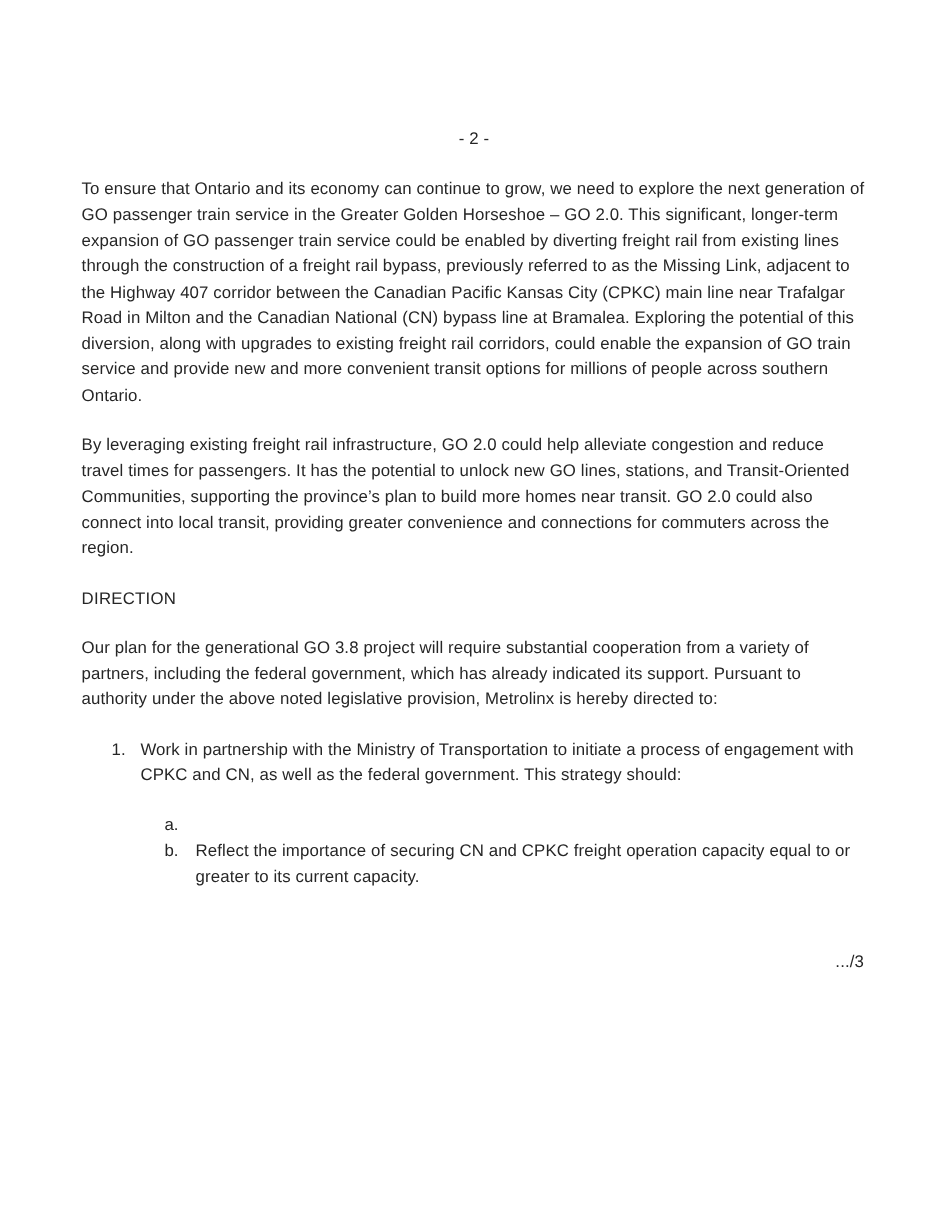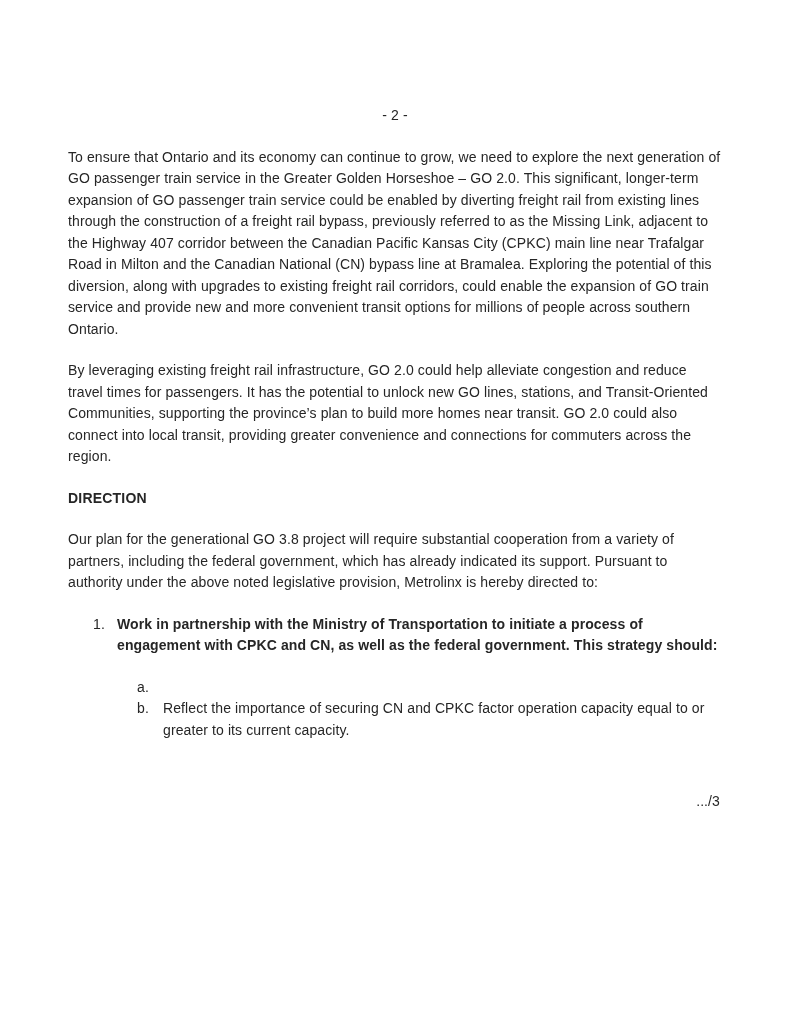--- a/index.html
+++ b/index.html
@@ -26,35 +26,34 @@
     letter-spacing: 0.1px;
   }
   .page-num {
     text-align: center;
     margin-bottom: 20px;
   }
   .para {
     margin-bottom: 20px;
   }
   .heading {
-    font-weight: bold;
+    font-weight: normal;
     margin-bottom: 20px;
     letter-spacing: 0.2px;
   }
   .list-item {
     display: flex;
     padding-left: 25px;
     margin-bottom: 20px;
   }
   .list-item .marker {
     flex: 0 0 24px;
   }
   .list-item .item-text {
     flex: 1;
-    font-weight: bold;
   }
   .sublist {
     margin-bottom: 20px;
   }
   .sub-item {
     display: flex;
     padding-left: 69px;
   }
   .sub-item .marker {
     flex: 0 0 26px;
@@ -89,19 +88,19 @@
     <span class="marker">1.</span>
     <span class="item-text">Work in partnership with the Ministry of Transportation to initiate a process of engagement with CPKC and CN, as well as the federal government. This strategy should:</span>
   </div>
 
   <div class="sublist">
     <div class="sub-item">
       <span class="marker">a.</span>
     </div>
     <div class="sub-item">
       <span class="marker">b.</span>
-      <span class="item-text">Reflect the importance of securing CN and CPKC factor operation capacity equal to or greater to its current capacity.</span>
+      <span class="item-text">Reflect the importance of securing CN and CPKC freight operation capacity equal to or greater to its current capacity.</span>
     </div>
   </div>
 
   <div class="footer-row">.../3</div>
 
 </div>
 
 </body></html>

